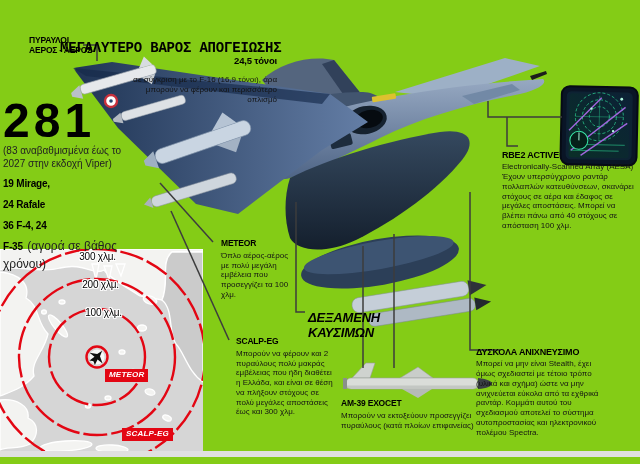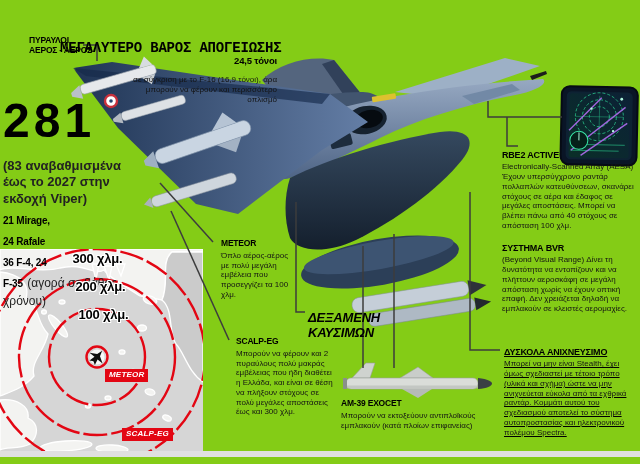--- a/index.html
+++ b/index.html
@@ -10,22 +10,22 @@
   .h{font-weight:700;font-size:9px;line-height:1.15;letter-spacing:-0.2px;color:#000;}
   .b{font-weight:400;font-size:8px;line-height:1.22;color:#141414;margin-top:2px;}
   .b:empty{display:none;}
   .pre{white-space:pre-line;}
   .right{text-align:right;}
   .fl-title{font-weight:700;font-size:10px;line-height:1.12;letter-spacing:-0.2px;}
   .fl-total{font-weight:700;font-size:48px;line-height:1;letter-spacing:4px;margin-top:2px;}
   .fl-line{margin-top:3px;}
   .fb{font-weight:700;font-size:10px;letter-spacing:-0.2px;}
   .fn{font-weight:400;font-size:12px;line-height:1.25;color:#222;}
-  .fn-block{font-weight:700;font-size:13px;line-height:1.25;color:#222;margin:13px 0 2px;}
-  .ring-label{position:absolute;font-weight:700;font-size:13px;letter-spacing:-0.2px;color:#000;
+  .fn-block{font-weight:400;font-size:10px;line-height:1.25;color:#222;margin:0 0 2px;}
+  .ring-label{position:absolute;font-weight:400;font-size:10px;letter-spacing:-0.2px;color:#000;
     text-shadow:1px 0 #fff,-1px 0 #fff,0 1px #fff,0 -1px #fff,1px 1px #fff,-1px -1px #fff,1px -1px #fff,-1px 1px #fff;}
   .badge{position:absolute;background:#e30613;color:#fff;font-style:italic;font-weight:700;
          font-size:8px;line-height:1;padding:2px 4px 3px;letter-spacing:0.2px;}
   .strip{position:absolute;left:0;top:451px;width:640px;height:6px;background:#e0e0e0;}
 </style>
 </head>
 <body>
 
 <div class="canvas">
 
@@ -191,21 +191,21 @@
 
   <div class="txt" style="left:60px;top:40px;width:217px;">
     <div class="h right" style="font-size:14px;white-space:nowrap;font-family:Liberation Mono, monospace;">ΜΕΓΑΛΥΤΕΡΟ ΒΑΡΟΣ ΑΠΟΓΕΙΩΣΗΣ</div>
     <div class="h right" style="font-size:9.5px;">24,5 τόνοι</div>
     <div class="b right" style="margin-left:67px;width:150px;margin-top:8px;">σε σύγκριση με το F-16 (16,9 τόνοι), άρα μπορούν να φέρουν και περισσότερο οπλισμό</div>
   </div>
 
   <div class="txt" style="left:3px;top:95px;width:128px;">
     <div class="fl-total">281</div>
     <div class="fn-block">(83 αναβαθμισμένα έως το 2027 στην εκδοχή Viper)</div>
-    <div class="fl-line"><span class="fb">21 Mirage,</span></div>
+    <div class="fl-line"><span class="fb">19 Mirage,</span></div>
     <div class="fl-line"><span class="fb">24 Rafale</span></div>
     <div class="fl-line"><span class="fb">36 F-4, 24</span></div>
     <div class="fl-line">
       <span class="fb">F-35</span>
       <span class="fn">(αγορά σε βάθος χρόνου)</span>
     </div>
   </div>
 
   <div class="ring-label" style="left:55px;top:251px;width:85px;text-align:center;">300 χλμ.</div>
   <div class="ring-label" style="left:58px;top:279px;width:85px;text-align:center;">200 χλμ.</div>
@@ -221,32 +221,28 @@
   <div class="txt pre h" style="left:308px;top:311px;width:62px;font-size:13px;font-style:italic;">ΔΕΞΑΜΕΝΗ
 ΚΑΥΣΙΜΩΝ</div>
 
   <div class="txt" style="left:236px;top:337px;width:100px;">
     <div class="h" style="font-size:8.5px;">SCALP-EG</div>
     <div class="b">Μπορούν να φέρουν και 2 πυραύλους πολύ μακράς εμβέλειας που ήδη διαθέτει η Ελλάδα, και είναι σε θέση να πλήξουν στόχους σε πολύ μεγάλες αποστάσεις έως και 300 χλμ.</div>
   </div>
 
   <div class="txt" style="left:341px;top:399px;width:150px;">
     <div class="h" style="font-size:8.5px;">AM-39 EXOCET</div>
-    <div class="b">Μπορούν να εκτοξεύουν αντιπλοϊκούς εμπλακούν (κατά πλοίων επιφανείας)</div>
+    <div class="b">Μπορούν να εκτοξεύουν προσεγγίζει πυραύλους (κατά πλοίων επιφανείας)</div>
   </div>
 
   <div class="txt" style="left:502px;top:150px;width:136px;">
     <div class="h">RBE2 ACTIVE</div>
     <div class="b">Electronically-Scanned Array (AESA) Έχουν υπερσύγχρονο ραντάρ πολλαπλών κατευθύνσεων, σκανάρει στόχους σε αέρα και έδαφος σε μεγάλες αποστάσεις. Μπορεί να βλέπει πάνω από 40 στόχους σε απόσταση 100 χλμ.</div>
   </div>
 
-  <div class="txt" style="left:502px;top:243px;width:136px;">
-    <div class="h">ΣΥΣΤΗΜΑ BVR</div>
-    <div class="b">(Beyond Visual Range) Δίνει τη δυνατότητα να εντοπίζουν και να πλήττουν αεροσκάφη σε μεγάλη απόσταση χωρίς να έχουν οπτική επαφή. Δεν χρειάζεται δηλαδή να εμπλακούν σε κλειστές αερομαχίες.</div>
-  </div>
-
-  <div class="txt" style="left:504px;top:347px;width:136px;text-decoration:underline;">
+
+  <div class="txt" style="left:476px;top:347px;width:136px;">
     <div class="h">ΔΥΣΚΟΛΑ ΑΝΙΧΝΕΥΣΙΜΟ</div>
     <div class="b">Μπορεί να μην είναι Stealth, έχει όμως σχεδιαστεί με τέτοιο τρόπο (υλικά και σχήμα) ώστε να μην ανιχνεύεται εύκολα από τα εχθρικά ραντάρ. Κομμάτι αυτού του σχεδιασμού αποτελεί το σύστημα αυτοπροστασίας και ηλεκτρονικού πολέμου Spectra.</div>
   </div>
 
   <div class="strip"></div>
 </div>
 
 </body></html>

